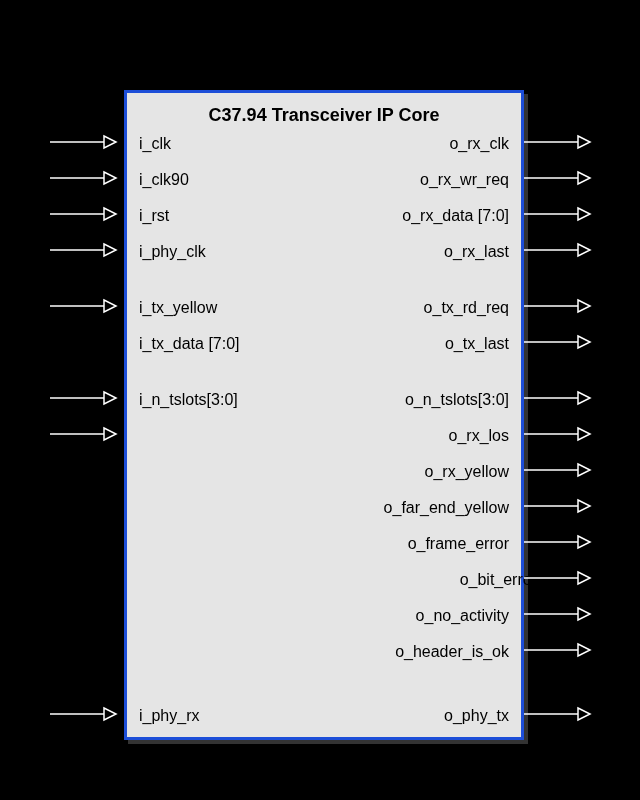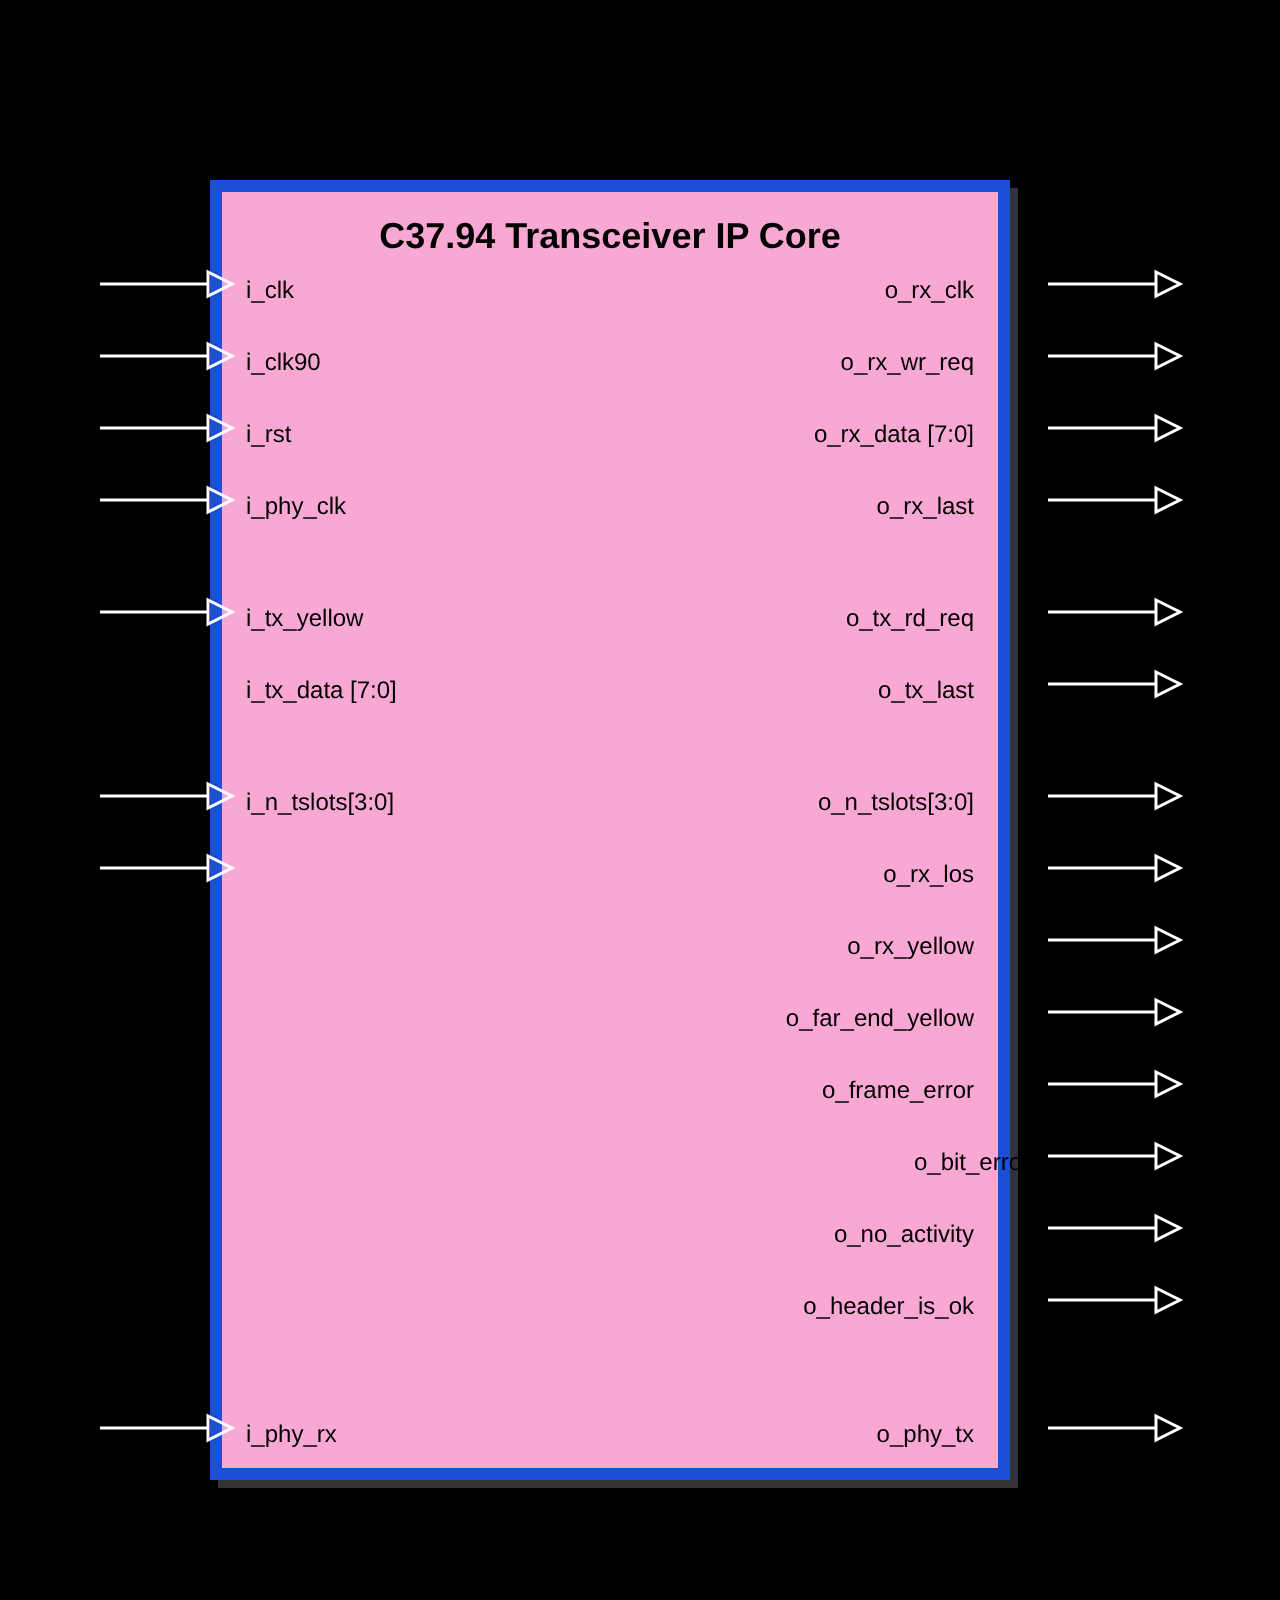--- a/index.html
+++ b/index.html
@@ -5,40 +5,40 @@
   * { box-sizing: border-box; margin: 0; padding: 0; }
   body {
     width: 640px;
     height: 800px;
     background: #000;
     font-family: Arial, Helvetica, sans-serif;
     position: relative;
   }
   .ip-block {
     position: absolute;
-    left: 105px;
+    left: 124px;
     top: 90px;
     width: 400px;
     height: 650px;
-    background: #f9a8d4;
-    border: 6px solid #1d4ed8;
+    background: #e5e5e5;
+    border: 3px solid #1d4ed8;
     box-shadow: 4px 4px 0 #333;
   }
   .title {
     text-align: center;
     font-size: 18px;
     font-weight: bold;
     padding-top: 12px;
     color: #000;
   }
   .port-row {
     position: absolute;
     width: 100%;
     height: 24px;
-    font-size: 12px;
+    font-size: 16px;
     color: #000;
   }
   .port-left {
     position: absolute;
     left: 12px;
     white-space: nowrap;
   }
   .port-right {
     position: absolute;
     right: 12px;

